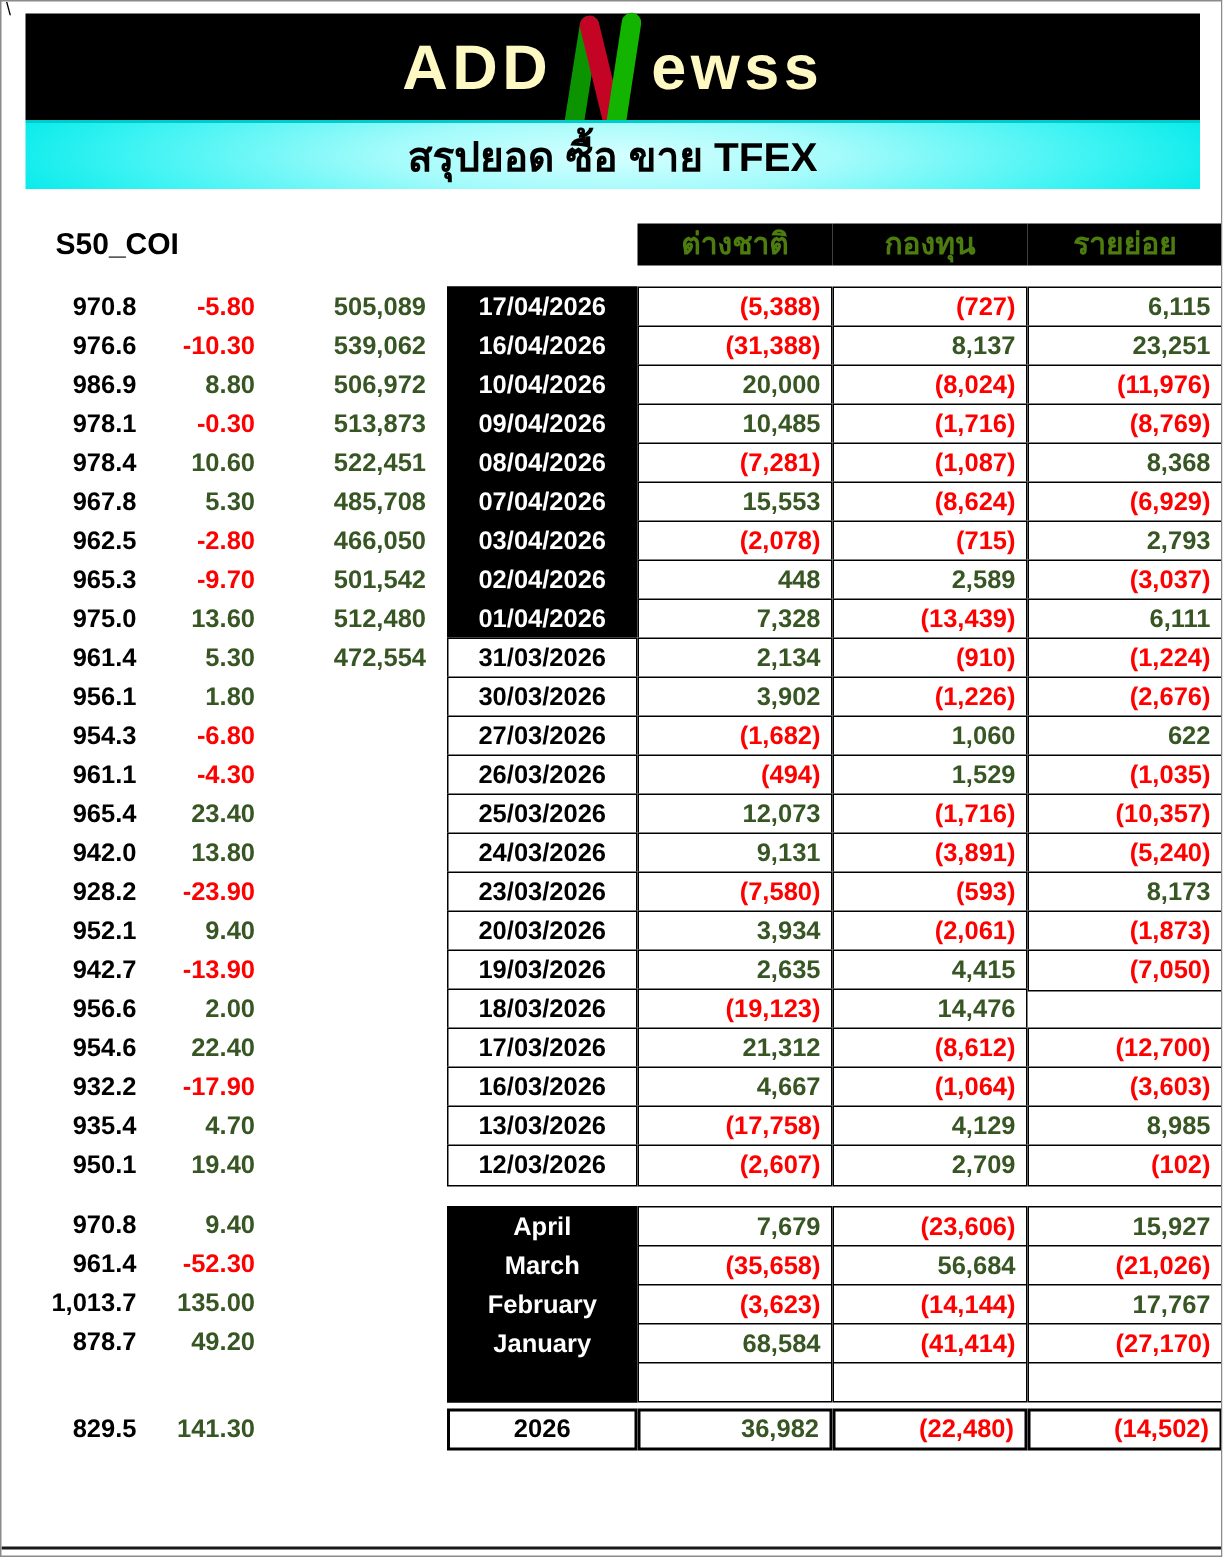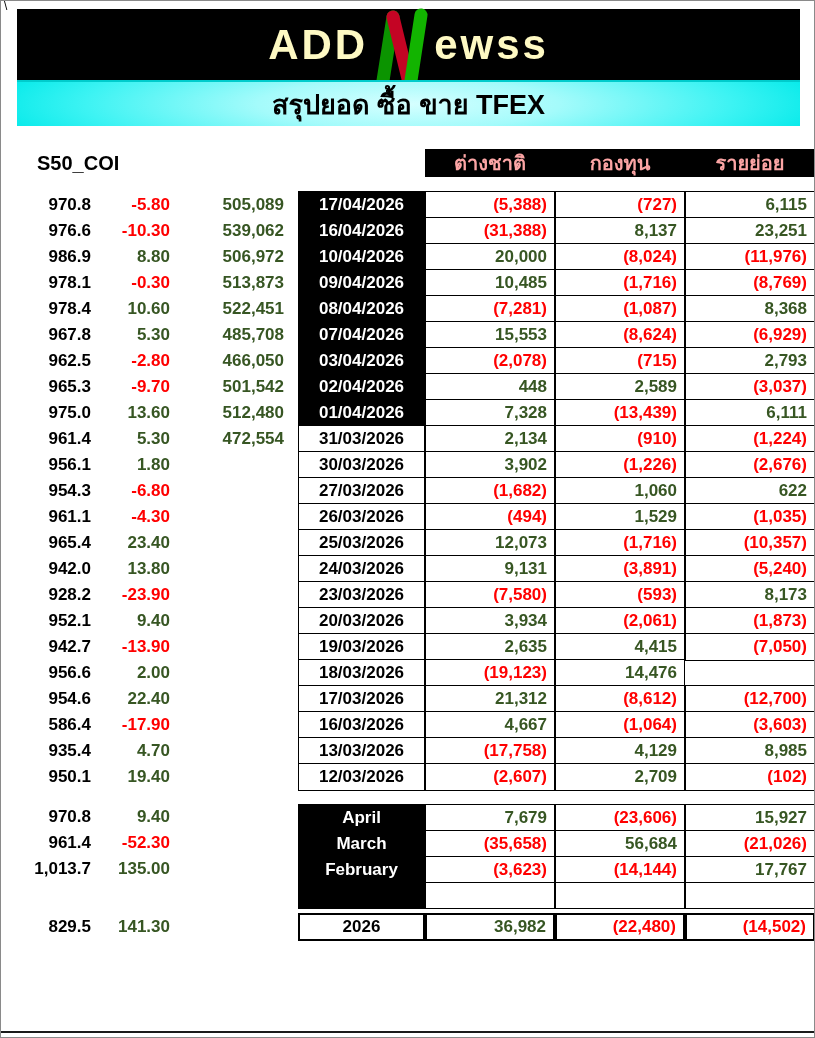--- a/index.html
+++ b/index.html
@@ -21,21 +21,21 @@
             display:flex; align-items:center; justify-content:center;
             color:#000; font-size:27px; font-weight:bold; border-top:2px solid #00cccc; }
 
   
   .tablezone { position:absolute; left:6px; top:148px; width:808px; }
   .rowgrid { display:grid; grid-template-columns:88px 77px 34px 92px 127px 130px 130px 130px;
              height:27.5px; align-items:center; }
   .rowgrid + .rowgrid { margin-top:-1.5px; }
   .hdr-row { height:28px; margin-bottom:14px; }
   .s50 { grid-column:1 / span 2; font-size:20px; font-weight:bold; color:#000; padding-left:30px; }
-  .col-hdr { background:#000; color:#fca5a5; font-size:20px; font-weight:bold;
+  .col-hdr { background:#000; color:#4d7c0f; font-size:20px; font-weight:bold;
              text-align:center; height:28px; line-height:28px; }
   .num { font-size:17px; font-weight:bold; text-align:right; white-space:nowrap; }
   .price { color:#000; padding-right:4px; }
   .chg { padding-right:2px; }
   .pos { color:#375623; }
   .neg { color:#ff0000; }
   .vol { padding-right:14px; }
   .date-cell { height:27.5px; line-height:26px; text-align:center; font-size:17px; font-weight:bold;
                border:1.5px solid #000; }
   .date-black { background:#000; color:#fff; border-color:#000; }
@@ -272,21 +272,21 @@
           <div class="num price">954.6</div>
           <div class="num chg pos">22.40</div>
           <div class=""></div>
           <div class="num vol pos"></div>
           <div class="date-cell date-white">17/03/2026</div>
           <div class="num data-cell pos">21,312</div>
           <div class="num data-cell neg">(8,612)</div>
           <div class="num data-cell neg">(12,700)</div>
         </div>
         <div class="rowgrid">
-          <div class="num price">586.4</div>
+          <div class="num price">932.2</div>
           <div class="num chg neg">-17.90</div>
           <div class=""></div>
           <div class="num vol pos"></div>
           <div class="date-cell date-white">16/03/2026</div>
           <div class="num data-cell pos">4,667</div>
           <div class="num data-cell neg">(1,064)</div>
           <div class="num data-cell neg">(3,603)</div>
         </div>
         <div class="rowgrid">
           <div class="num price">935.4</div>
@@ -333,20 +333,30 @@
         </div>
         <div class="rowgrid">
           <div class="num price">1,013.7</div>
           <div class="num chg pos">135.00</div>
           <div class=""></div>
           <div class=""></div>
           <div class="date-cell month-cell">February</div>
           <div class="num data-cell neg">(3,623)</div>
           <div class="num data-cell neg">(14,144)</div>
           <div class="num data-cell pos">17,767</div>
+        </div>
+        <div class="rowgrid">
+          <div class="num price">878.7</div>
+          <div class="num chg pos">49.20</div>
+          <div class=""></div>
+          <div class=""></div>
+          <div class="date-cell month-cell">January</div>
+          <div class="num data-cell pos">68,584</div>
+          <div class="num data-cell neg">(41,414)</div>
+          <div class="num data-cell neg">(27,170)</div>
         </div>
         <div class="rowgrid">
           <div class=""></div>
           <div class=""></div>
           <div class=""></div>
           <div class=""></div>
           <div class="date-cell month-cell"></div>
           <div class="data-cell"></div>
           <div class="data-cell"></div>
           <div class="data-cell"></div>

